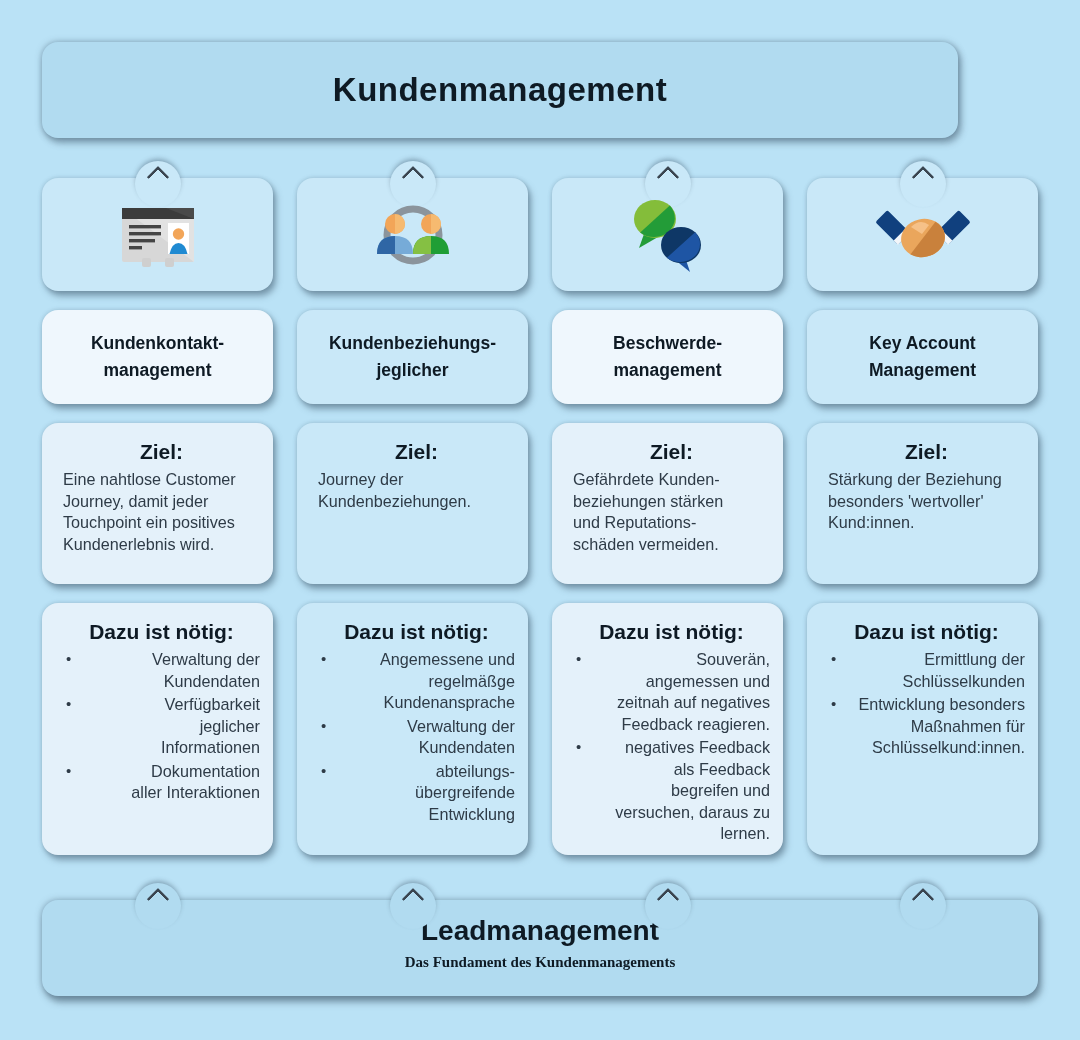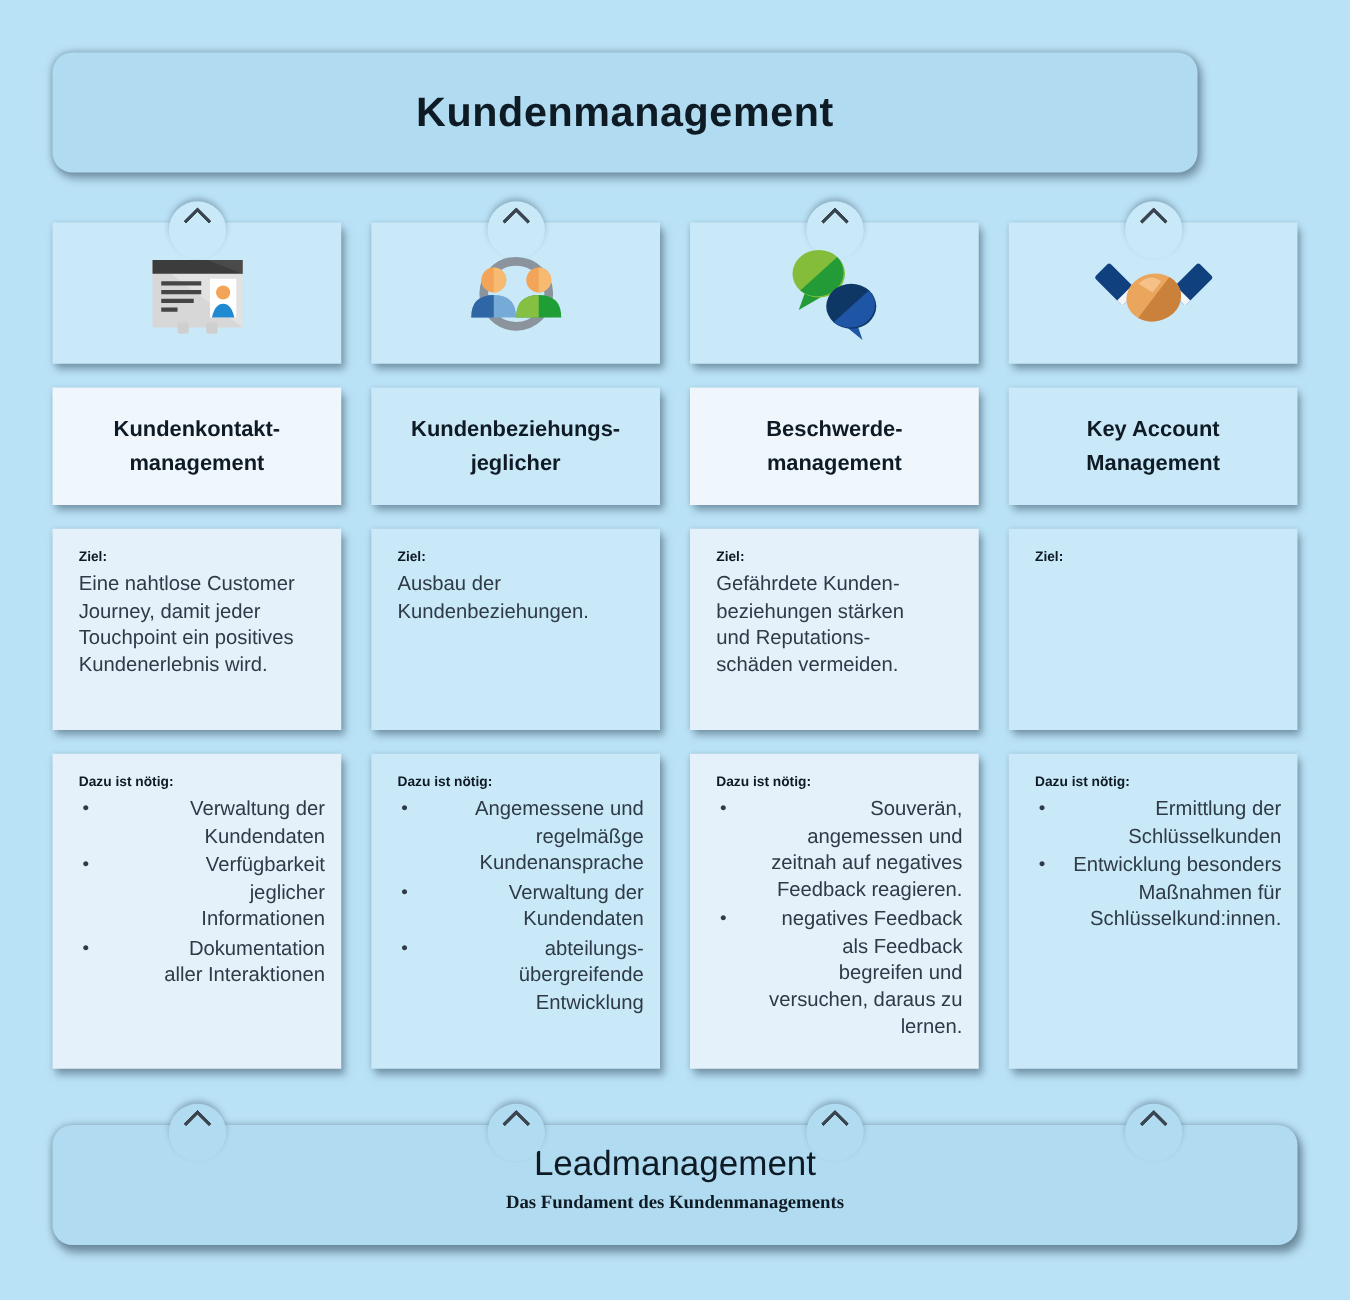--- a/index.html
+++ b/index.html
@@ -19,21 +19,21 @@
   .topbar h1{margin:0;font-size:33px;font-weight:700;letter-spacing:.5px;color:var(--text-heading,#0e1a24);}
   
   .grid{
     position:absolute;left:42px;top:178px;width:996px;
     display:grid;grid-template-columns:repeat(4,1fr);
     grid-template-rows:113px 94px 161px 252px;
     gap:19px 24px;grid-auto-flow:column;
   }
   .col{display:contents;}
   .card{
-    border-radius:0;position:relative;
+    border-radius:16px;position:relative;
     box-shadow:3px 5px 6px rgba(60,85,105,.5),0 0 4px rgba(60,85,105,.25);
   }
   .bg-blue{background:var(--card-blue,#c9e8f8);}
   .bg-light{background:var(--card-light,#e4f1fa);}
   .bg-white{background:var(--card-white,#eff7fd);}
   .icon-card{display:flex;align-items:center;justify-content:center;}
   .icon-card svg{position:relative;z-index:1;}
   
   .bump{
     position:absolute;top:-17px;left:50%;margin-left:-23px;z-index:0;
@@ -48,35 +48,35 @@
     transform:rotate(45deg);
   }
   
   .title-card{display:flex;align-items:center;justify-content:center;text-align:center;}
   .title-card h2{
     margin:0;font-size:17.5px;font-weight:700;line-height:1.55;
     color:var(--text-heading,#0e1a24);white-space:pre-line;
   }
   
   .text-card{padding:17px 13px 12px 21px;}
-  .text-card .label{margin:0 0 5px;font-weight:700;font-size:11px;color:var(--text-heading,#0e1a24);}
+  .text-card .label{margin:0 0 5px;font-weight:700;font-size:21px;color:var(--text-heading,#0e1a24);text-align:center;}
   .text-card .body{margin:0;font-size:16.2px;line-height:1.33;white-space:pre-line;}
   ul.items{margin:3px 0 0;padding:0;list-style:none;}
   ul.items li{
     position:relative;padding-left:20px;margin-bottom:2px;
     font-size:16.2px;line-height:1.33;white-space:pre-line;text-align:right;
   }
   ul.items li::before{content:"•";position:absolute;left:3px;top:0;font-size:15px;color:var(--text-body,#2e3b47);}
   
   .bottombar{
     position:absolute;left:42px;top:900px;width:996px;height:96px;
     background:var(--bar,#b1dbf0);border-radius:16px;text-align:center;
     box-shadow:0 0 6px rgba(70,95,115,.5),3px 6px 7px rgba(50,72,90,.5);
   }
-  .bottombar h2{margin:15px 0 0;font-size:28px;font-weight:400;color:var(--text-heading,#0e1a24);}
+  .bottombar h2{margin:15px 0 0;font-size:28px;font-weight:700;color:var(--text-heading,#0e1a24);}
   .bottombar p{margin:7px 0 0;font-size:15px;font-weight:700;color:var(--text-heading,#0e1a24);font-family:Liberation Serif, serif;}
   .bottombar .bump{margin-left:0;}
 </style>
 </head>
 <body>
 
 <div class="canvas" style="--background: #bae2f6; --bar: #b1dbf0; --card-blue: #c9e8f8; --card-light: #e4f1fa; --card-white: #eff7fd; --text-heading: #0e1a24; --text-body: #2e3b47; --chevron: #3a4550;">
 
   <header class="topbar">
     <h1>Kundenmanagement</h1>
@@ -146,21 +146,21 @@
           <circle cx="60" cy="26" r="10" fill="#f2a558"></circle>
           <path d="M60 16 A10 10 0 0 1 60 36 Z" fill="#f6ba70"></path>
         </svg>
       </div>
       <div class="card title-card bg-blue">
         <h2>Kundenbeziehungs-
 jeglicher</h2>
       </div>
       <div class="card text-card bg-blue">
         <p class="label">Ziel:</p>
-        <p class="body">Ausbau der
+        <p class="body">Journey der
 Kundenbeziehungen.</p>
       </div>
       <div class="card text-card bg-blue">
         <p class="label">Dazu ist nötig:</p>
         <ul class="items">
             <li>Angemessene und
 regelmäßge
 Kundenansprache</li>
             <li>Verwaltung der
 Kundendaten</li>
@@ -232,20 +232,23 @@
           </g>
           <path d="M36 24 q9 -9 18 -2 l-7 9 z" fill="#f6c188"></path>
         </svg>
       </div>
       <div class="card title-card bg-blue">
         <h2>Key Account
 Management</h2>
       </div>
       <div class="card text-card bg-blue">
         <p class="label">Ziel:</p>
+        <p class="body">Stärkung der Beziehung
+besonders 'wertvoller'
+Kund:innen.</p>
       </div>
       <div class="card text-card bg-blue">
         <p class="label">Dazu ist nötig:</p>
         <ul class="items">
             <li>Ermittlung der
 Schlüsselkunden</li>
             <li>Entwicklung besonders
 Maßnahmen für
 Schlüsselkund:innen.</li>
           </ul>

